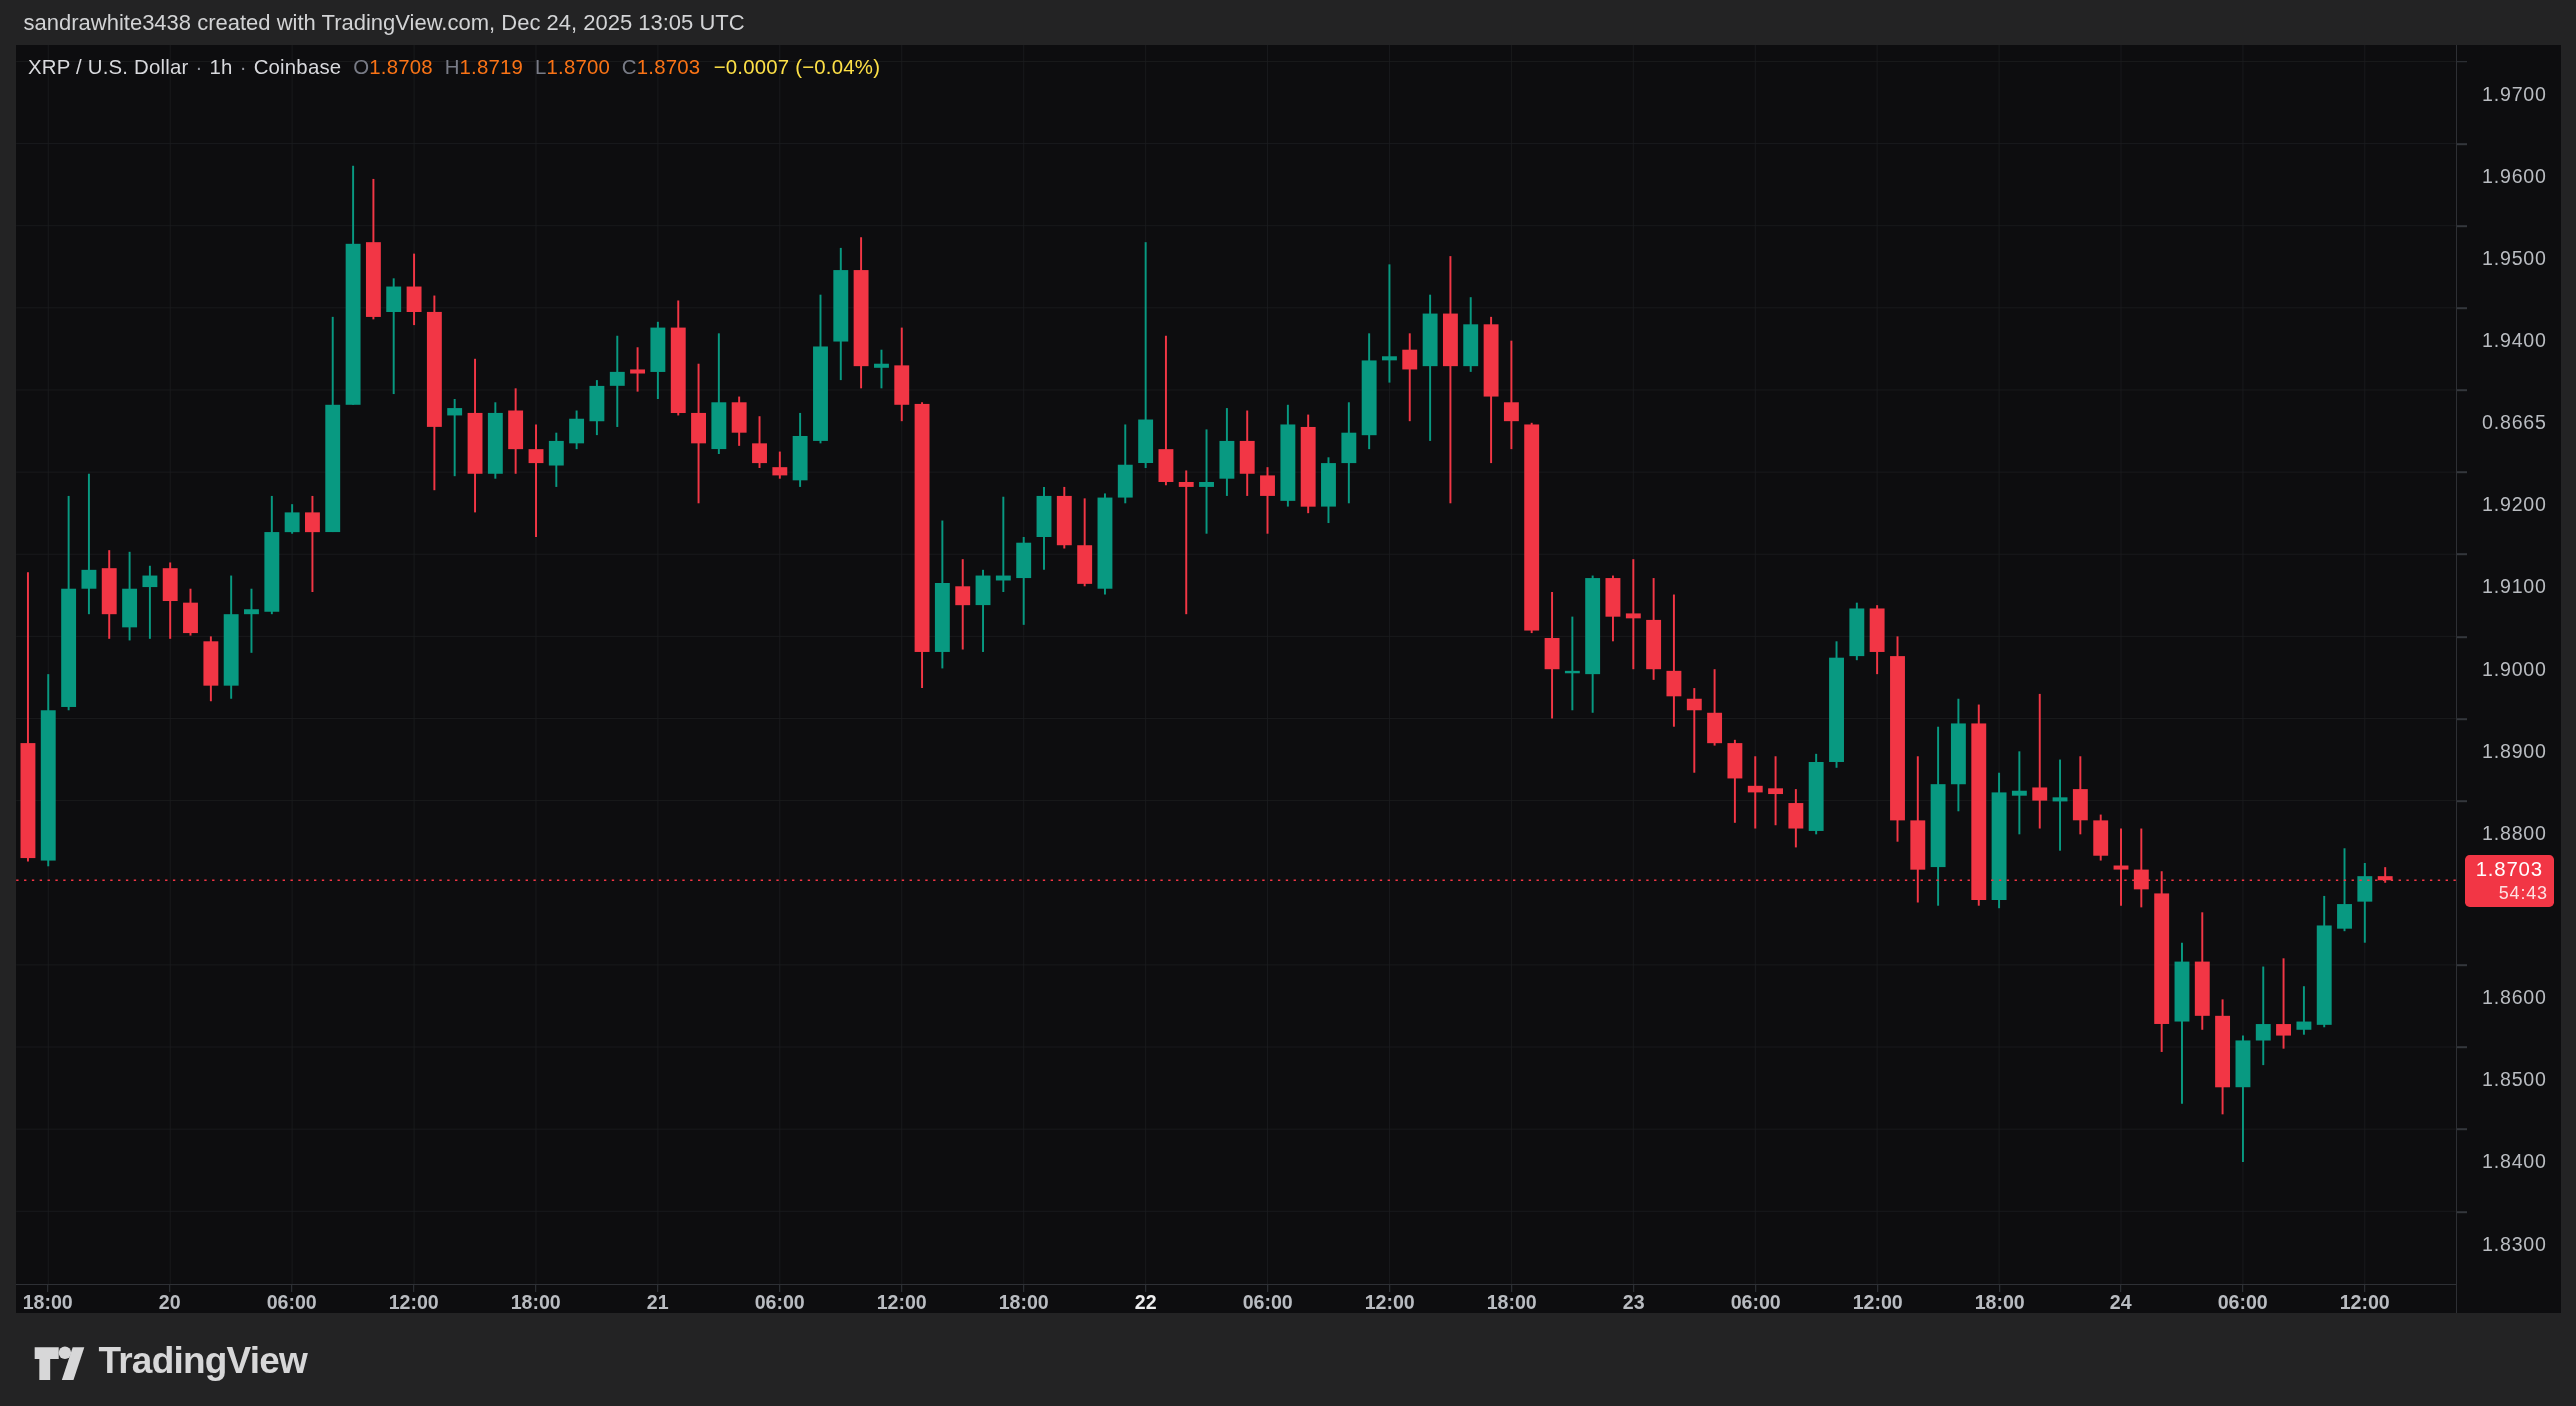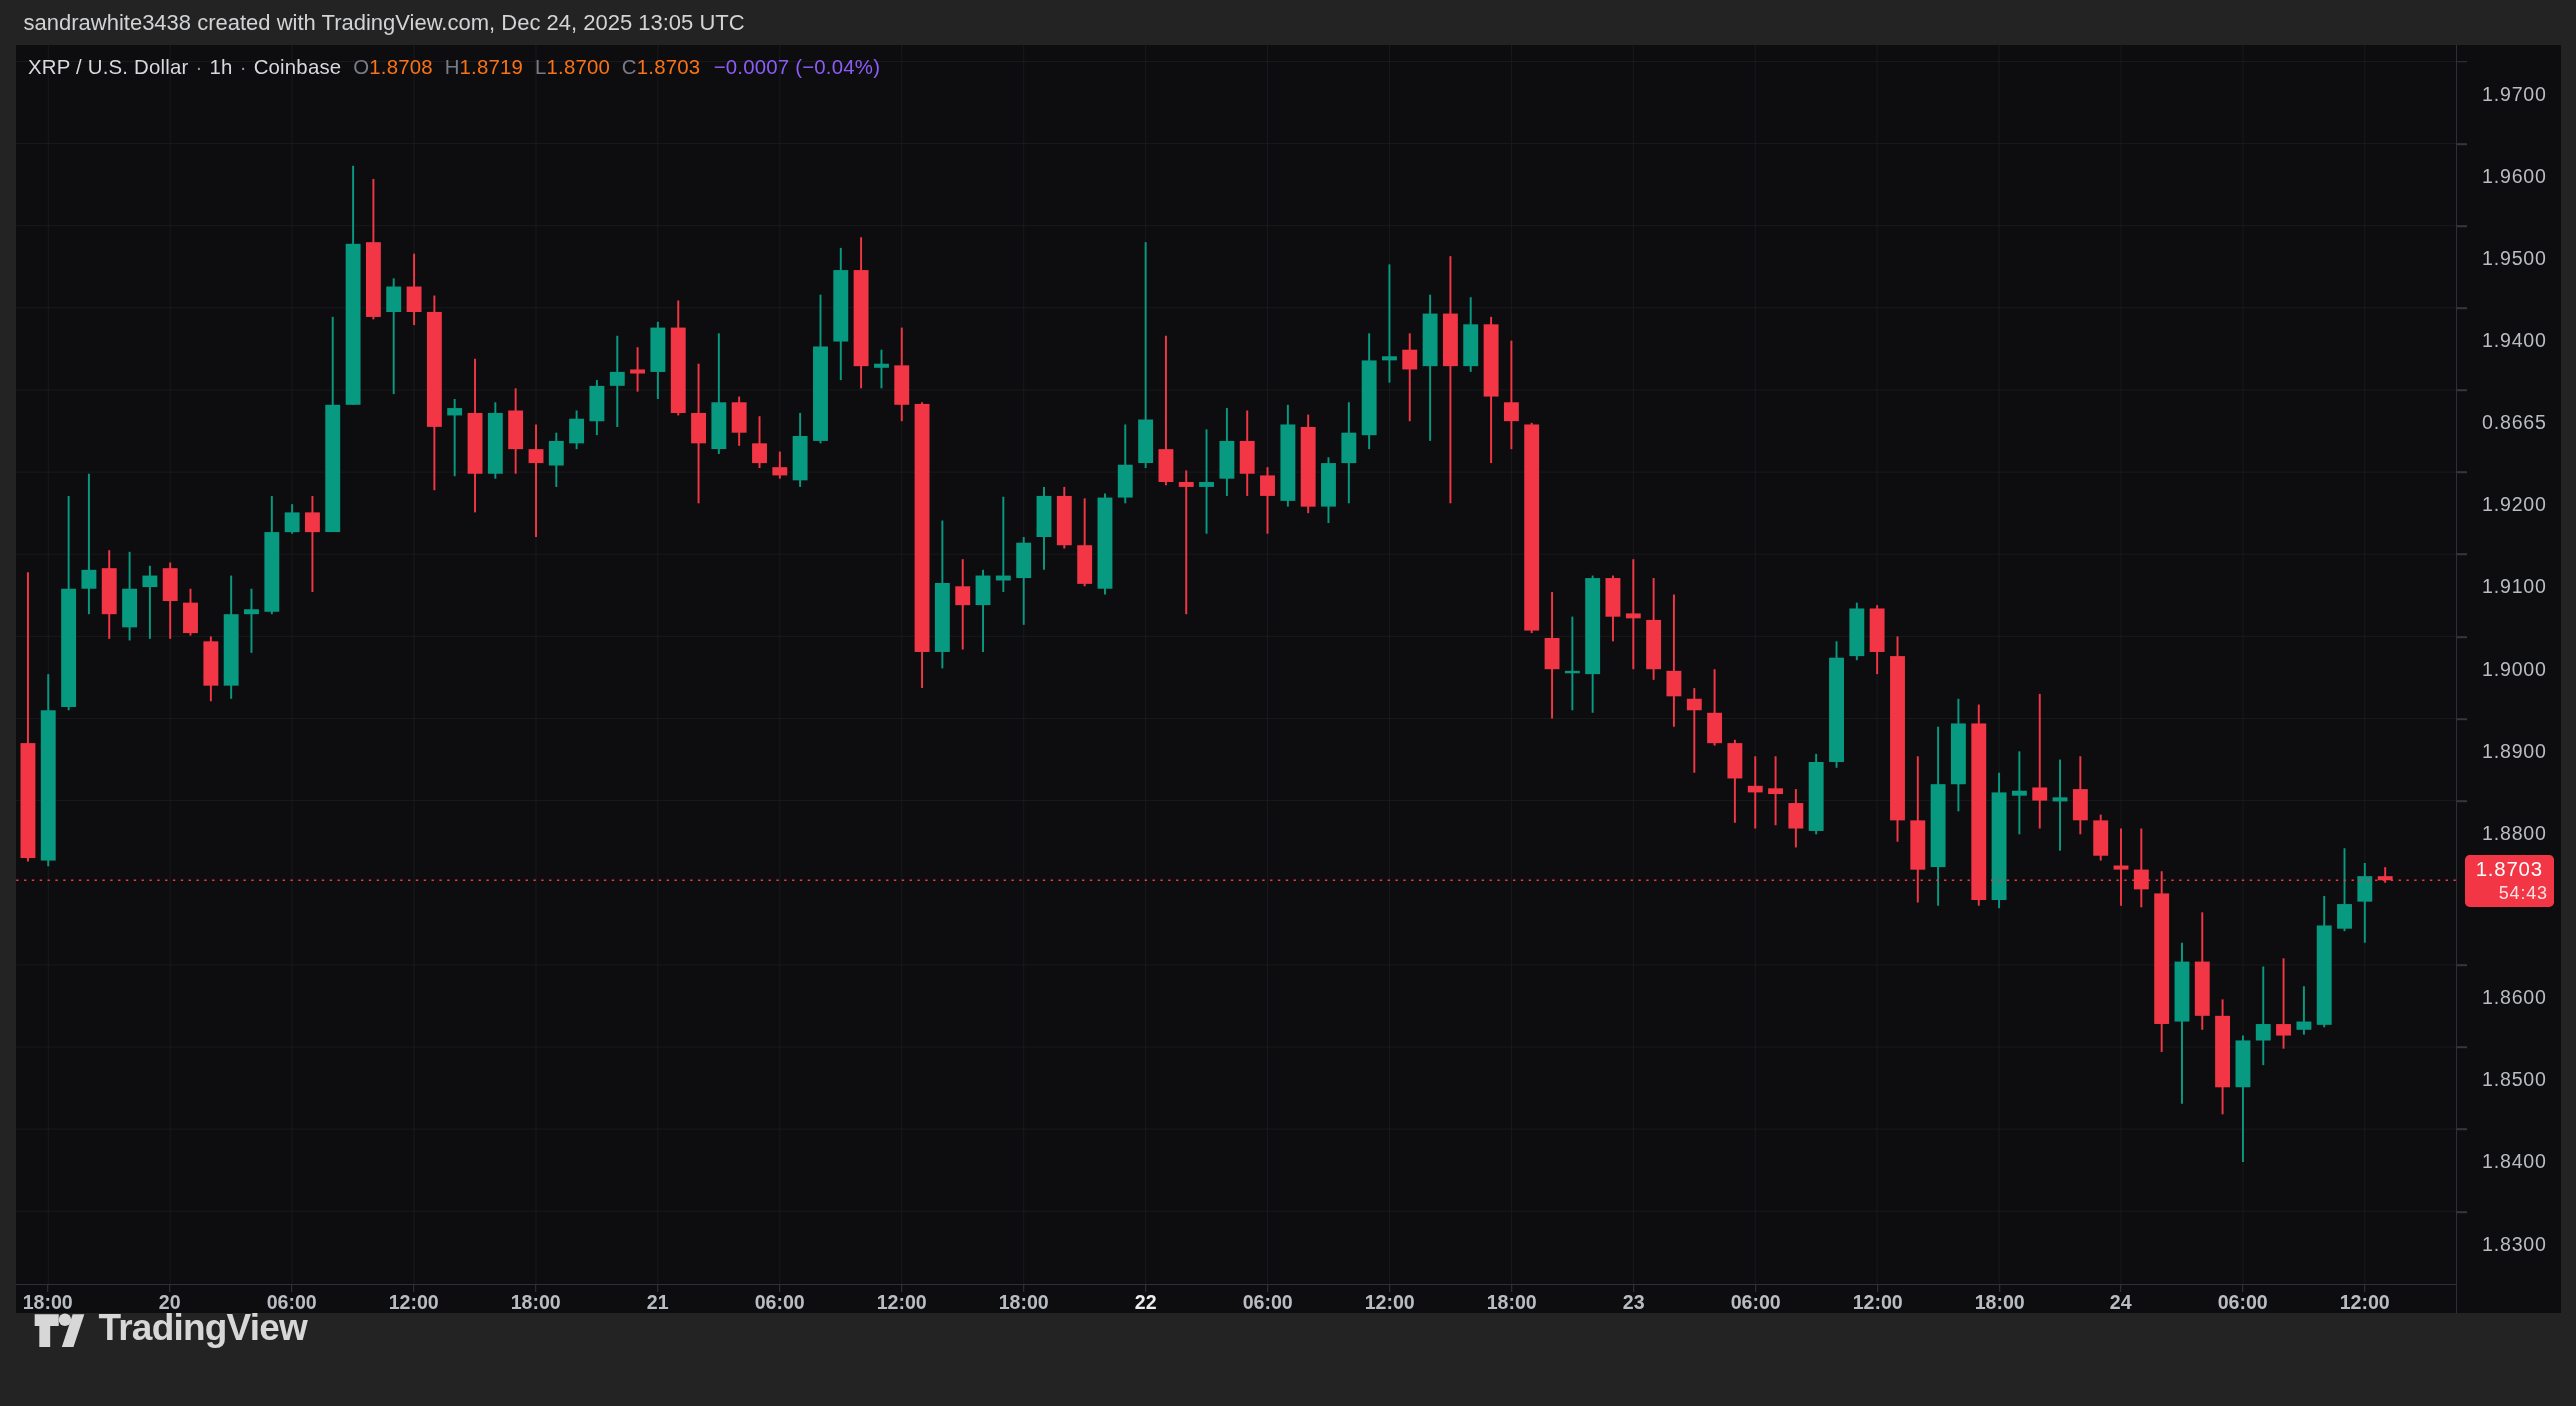--- a/index.html
+++ b/index.html
@@ -18,21 +18,21 @@
     background:#0d0d0f;z-index:1;
   }
   #plot{position:absolute;left:15.7px;top:45px;z-index:2;}
   .legend{
     position:absolute;left:28px;top:56px;z-index:5;white-space:nowrap;
     font-size:20.4px;color:#d8d9dd;letter-spacing:0.2px;
   }
   .legend .sep{color:#9598a1;margin:0 7px;}
   .legend .ohlc-label{color:#787b86;margin-left:11.8px;}
   .legend .ohlc-value{color:#f97316;margin-top:43px;}
-  .legend .change{color:#8b5cf6;margin-left:13.3px;}
+  .legend .change{color:#fde047;margin-left:13.3px;}
   .price-axis{
     position:absolute;left:2456px;top:45px;width:104px;height:1268px;
     border-left:0.8px solid #2e3035;z-index:4;background:transparent;
   }
   .plabel{
     position:absolute;left:25px;transform:translateY(-50%);
     font-size:19.6px;color:#b9bcc1;letter-spacing:0.8px;white-space:nowrap;margin-top:32px;
   }
   .ptick{position:absolute;left:0;width:10.2px;height:1.6px;background:#34373c;transform:translateY(-50%);}
   .time-axis{
@@ -45,21 +45,21 @@
   }
   .tlabel.em{color:#ededee;font-weight:700;}
   .ttick{position:absolute;top:0;width:1.6px;height:7px;background:#34373c;transform:translateX(-50%);}
   .price-badge{
     position:absolute;left:7.8px;width:89px;height:52px;
     background:#f23645;border-radius:4.7px;color:#ffffff;text-align:center;
     z-index:7;transform:translateY(0);
   }
   .price-badge .bprice{font-size:20.4px;line-height:28px;letter-spacing:0.8px;}
   .price-badge .bcount{font-size:18px;line-height:20.4px;opacity:.85;letter-spacing:0.8px;margin-left:28px;}
-  .tv-logo{position:absolute;left:33px;top:1304px;z-index:6;display:flex;align-items:center;cursor:pointer;}
+  .tv-logo{position:absolute;left:33px;top:1337px;z-index:6;display:flex;align-items:center;cursor:pointer;}
   .tv-logo svg{display:block;}
   .brand-text{
     margin-left:12.5px;font-size:37px;font-weight:700;color:#d7d7d8;
     letter-spacing:-0.8px;line-height:47px;
   }
 </style>
 </head>
 <body>
 
 <div class="attribution">sandrawhite3438 created with TradingView.com, Dec 24, 2025 13:05 UTC</div>

